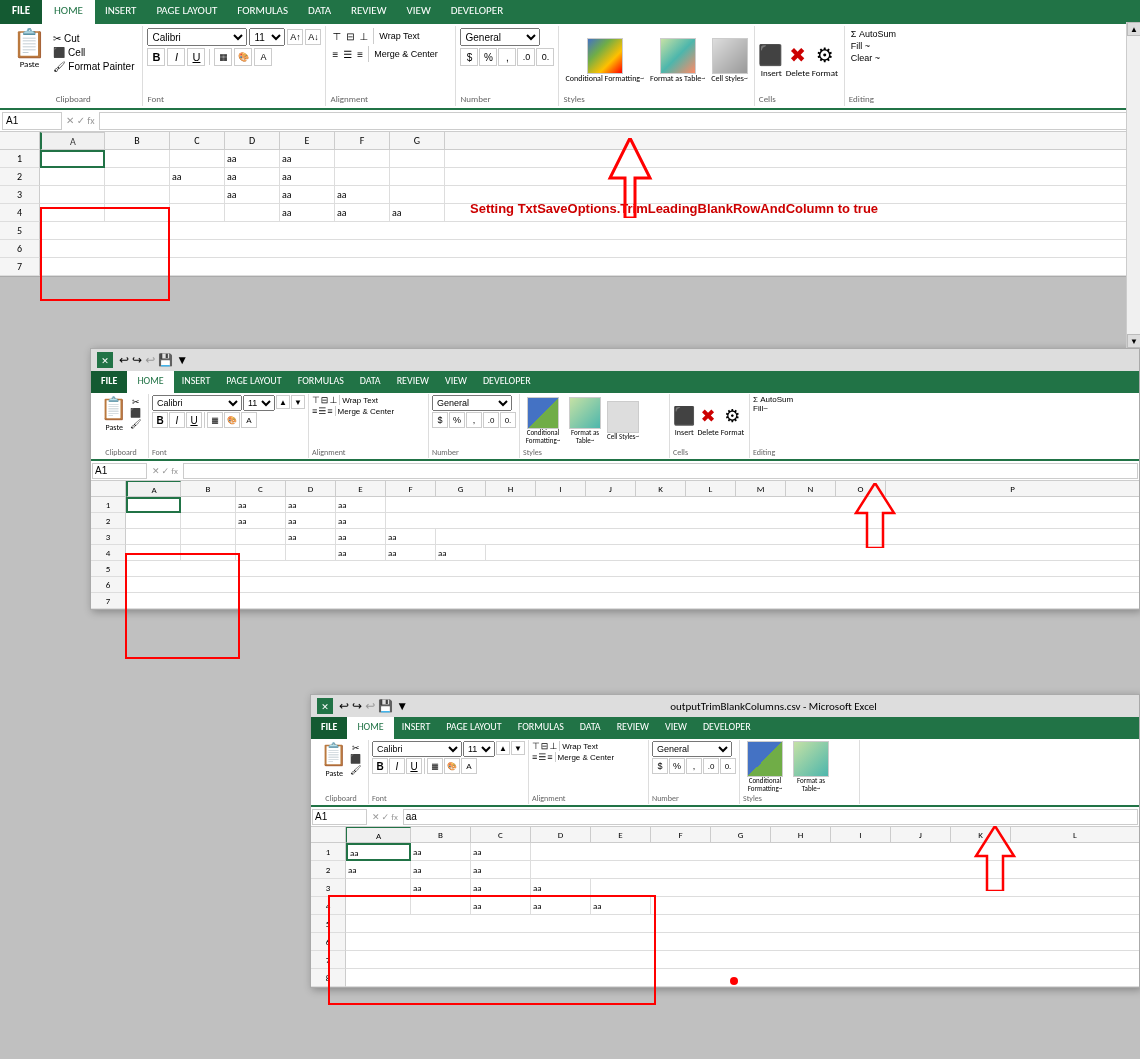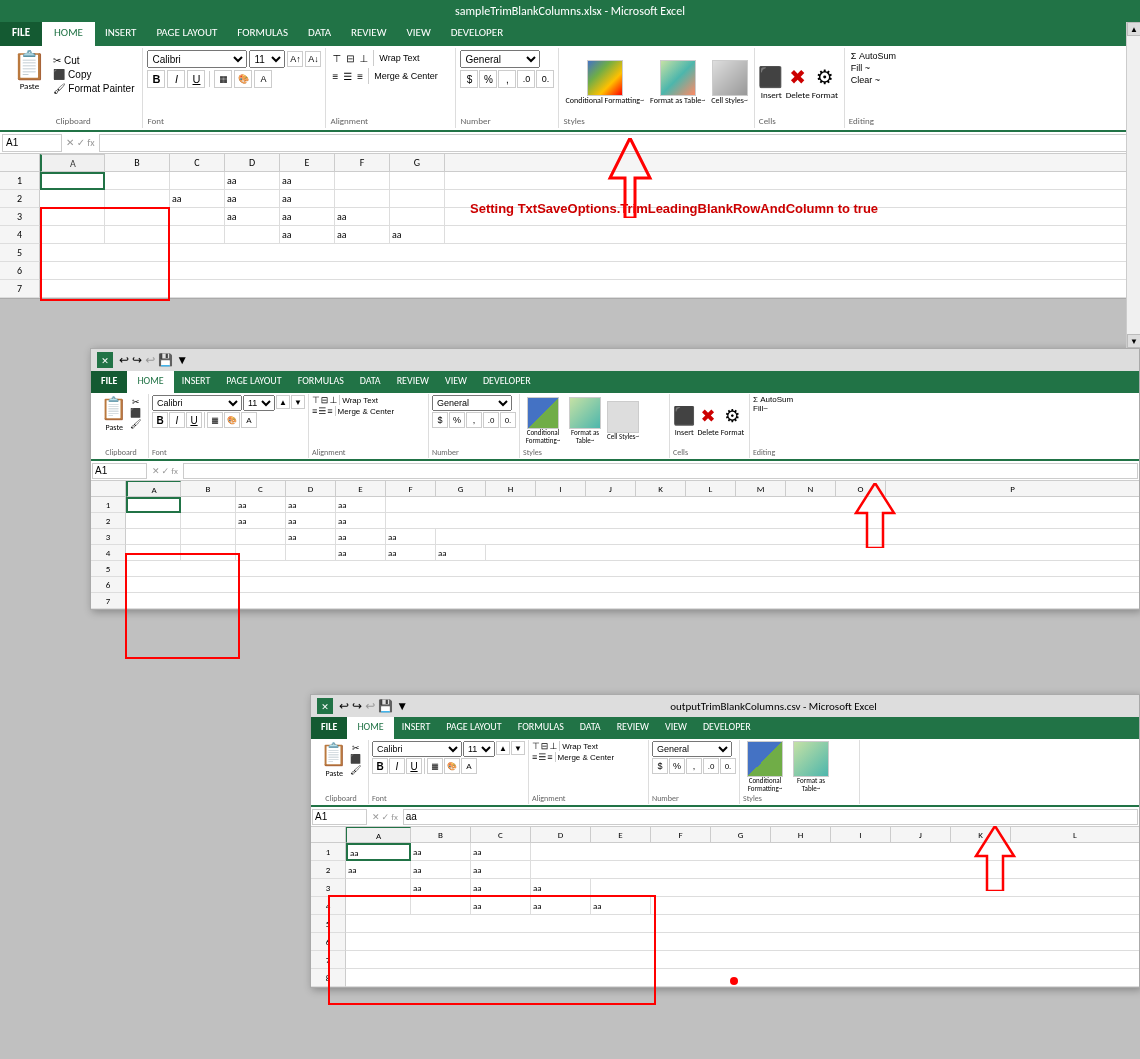--- a/index.html
+++ b/index.html
@@ -5,23 +5,20 @@
     * { margin: 0; padding: 0; box-sizing: border-box; }
     body { font-family: 'Segoe UI', Calibri, Arial, sans-serif; font-size: 11px; background: #f0f0f0; width: 1140px; height: 1059px; overflow: hidden; }
   </style>
 </head>
 <body>
 
 <div style="position: relative; width: 1140px; height: 1059px; background: #c0c0c0; overflow: hidden;">
 
   <div style="position: absolute; top: 0; left: 0; width: 1140px; background: white; border-bottom: 1px solid #aaa;">
 
-    <div style="background: #217346; color: white; text-align: center; padding: 2px; font-size: 12px; height: 22px; line-height: 18px;">
-      <span>sampleTrimBlankColumns.xlsx - Microsoft Excel</span>
-    </div>
 
     <div style="background: #217346; display: flex; height: 24px;">
       <div style="background: #145a32; color: white; padding: 4px 12px; font-size: 11px; font-weight: bold; cursor: pointer;">FILE</div>
       <div style="background: white; color: #217346; padding: 4px 12px; font-size: 11px; cursor: pointer;">HOME</div>
       <div style="color: white; padding: 4px 10px; font-size: 11px; cursor: pointer;">INSERT</div>
       <div style="color: white; padding: 4px 10px; font-size: 11px; cursor: pointer;">PAGE LAYOUT</div>
       <div style="color: white; padding: 4px 10px; font-size: 11px; cursor: pointer;">FORMULAS</div>
       <div style="color: white; padding: 4px 10px; font-size: 11px; cursor: pointer;">DATA</div>
       <div style="color: white; padding: 4px 10px; font-size: 11px; cursor: pointer;">REVIEW</div>
       <div style="color: white; padding: 4px 10px; font-size: 11px; cursor: pointer;">VIEW</div>
@@ -31,21 +28,21 @@
     <div style="background: white; border-bottom: 2px solid #217346; display: flex; align-items: stretch; padding: 2px 4px; min-height: 86px; gap: 0;">
 
       <div style="display: flex; flex-direction: column; align-items: center; border-right: 1px solid #ddd; padding: 2px 6px; min-width: 60px;">
         <div style="display: flex; align-items: flex-start; gap: 2px; flex: 1;">
           <div style="display: flex; flex-direction: column; align-items: center; cursor: pointer; padding: 2px;">
             <div style="font-size: 28px; color: #217346; line-height: 1;">📋</div>
             <div style="font-size: 9px;">Paste</div>
           </div>
           <div style="display: flex; flex-direction: column; gap: 1px; padding-top: 4px;">
             <button style="background: none; border: none; cursor: pointer; font-size: 10px; text-align: left; padding: 1px 2px;">✂ Cut</button>
-            <button style="background: none; border: none; cursor: pointer; font-size: 10px; text-align: left; padding: 1px 2px;">⬛ Copy</button>
+            <button style="background: none; border: none; cursor: pointer; font-size: 10px; text-align: left; padding: 1px 2px;">⬛ Cell</button>
             <button style="background: none; border: none; cursor: pointer; font-size: 10px; text-align: center; padding: 1px 2px;">🖌 Format Painter</button>
           </div>
         </div>
         <div style="font-size: 9px; color: #666; margin-top: 2px;">Clipboard</div>
       </div>
 
       <div style="display: flex; flex-direction: column; border-right: 1px solid #ddd; padding: 2px 4px; min-width: 170px;">
         <div style="display: flex; align-items: center; gap: 2px; margin-bottom: 2px;">
           <select style="width: 100px; height: 18px; font-size: 10px;"><option>Calibri</option></select>
           <select style="width: 36px; height: 18px; font-size: 10px;"><option>11</option></select>

